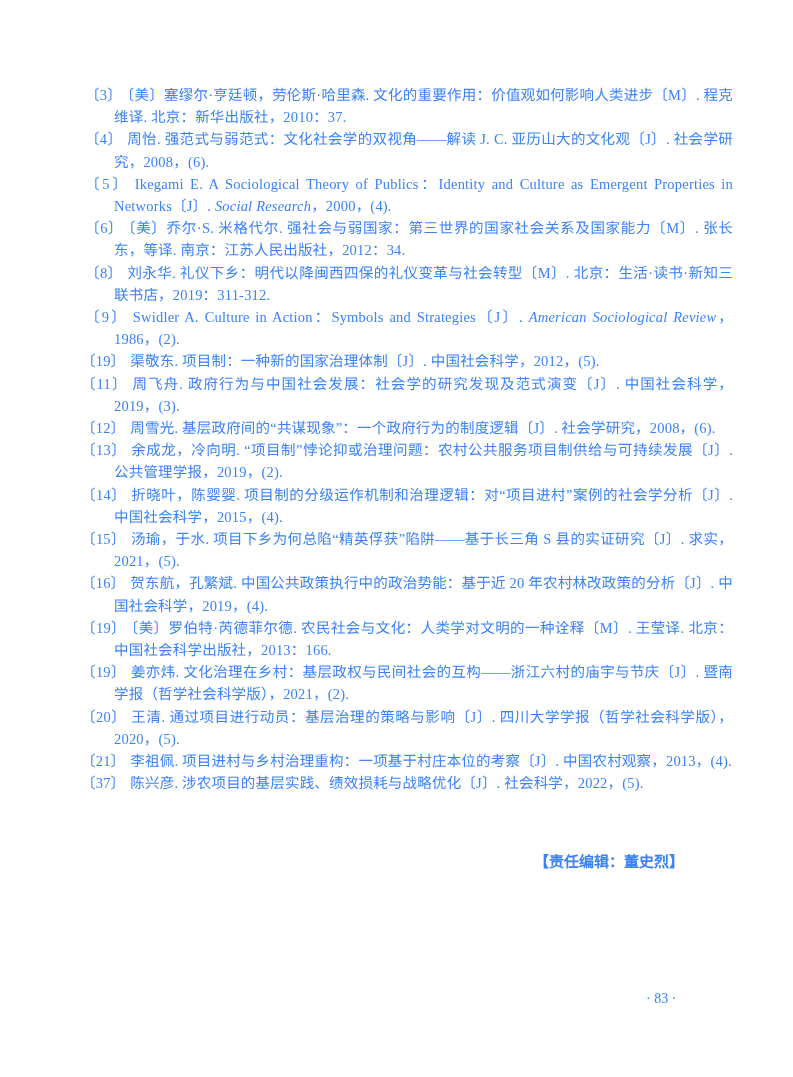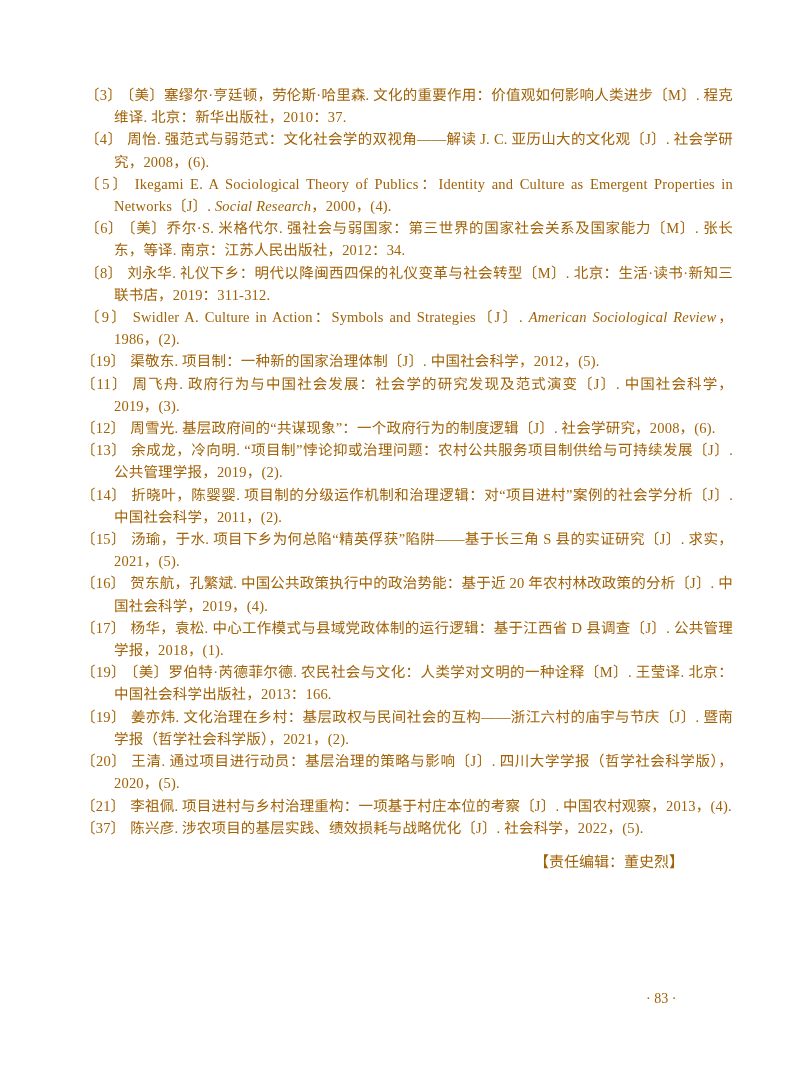--- a/index.html
+++ b/index.html
@@ -7,21 +7,21 @@
     padding: 0;
     background: #ffffff;
   }
   .page {
     position: relative;
     width: 793px;
     height: 1077px;
     background: #ffffff;
     overflow: hidden;
     font-family: "Liberation Serif", "DejaVu Serif", serif;
-    color: #a16207;
+    color: #3b82f6;
   }
   .refs {
     position: absolute;
     left: 85px;
     top: 84px;
     width: 648px;
   }
   p.reference {
     margin: 0;
     font-size: 14.5px;
@@ -39,21 +39,21 @@
     white-space: nowrap;
   }
   .reference i {
   }
   .editor-note {
     position: absolute;
     top: 851px;
     left: 85px;
     width: 599px;
     text-align: right;
-    font-weight: normal;
+    font-weight: bold;
     font-size: 15px;
     line-height: 22px;
   }
   .page-number {
     position: absolute;
     top: 989px;
     left: 646px;
     width: 78px;
     text-align: left;
     font-size: 14px;
@@ -68,24 +68,23 @@
       <p class="reference d1"><span class="ref-label">〔3〕</span><span>〔美〕塞缪尔·亨廷顿，劳伦斯·哈里森. 文化的重要作用：价值观如何影响人类进步〔M〕. 程克维译. 北京：新华出版社，2010：37.</span></p>
       <p class="reference d1"><span class="ref-label">〔4〕</span><span>周怡. 强范式与弱范式：文化社会学的双视角——解读 J. C. 亚历山大的文化观〔J〕. 社会学研究，2008，(6).</span></p>
       <p class="reference d1"><span class="ref-label">〔5〕</span><span>Ikegami E. A Sociological Theory of Publics：Identity and Culture as Emergent Properties in Networks〔J〕. </span><i>Social Research</i><span>，2000，(4).</span></p>
       <p class="reference d1"><span class="ref-label">〔6〕</span><span>〔美〕乔尔·S. 米格代尔. 强社会与弱国家：第三世界的国家社会关系及国家能力〔M〕. 张长东，等译. 南京：江苏人民出版社，2012：34.</span></p>
       <p class="reference d1"><span class="ref-label">〔8〕</span><span>刘永华. 礼仪下乡：明代以降闽西四保的礼仪变革与社会转型〔M〕. 北京：生活·读书·新知三联书店，2019：311-312.</span></p>
       <p class="reference d1"><span class="ref-label">〔9〕</span><span>Swidler A. Culture in Action：Symbols and Strategies〔J〕. </span><i>American Sociological Review</i><span>，1986，(2).</span></p>
       <p class="reference d2"><span class="ref-label">〔19〕</span><span>渠敬东. 项目制：一种新的国家治理体制〔J〕. 中国社会科学，2012，(5).</span></p>
       <p class="reference d2"><span class="ref-label">〔11〕</span><span>周飞舟. 政府行为与中国社会发展：社会学的研究发现及范式演变〔J〕. 中国社会科学，2019，(3).</span></p>
       <p class="reference d2"><span class="ref-label">〔12〕</span><span>周雪光. 基层政府间的“共谋现象”：一个政府行为的制度逻辑〔J〕. 社会学研究，2008，(6).</span></p>
       <p class="reference d2"><span class="ref-label">〔13〕</span><span>余成龙，冷向明. “项目制”悖论抑或治理问题：农村公共服务项目制供给与可持续发展〔J〕. 公共管理学报，2019，(2).</span></p>
-      <p class="reference d2"><span class="ref-label">〔14〕</span><span>折晓叶，陈婴婴. 项目制的分级运作机制和治理逻辑：对“项目进村”案例的社会学分析〔J〕. 中国社会科学，2011，(2).</span></p>
+      <p class="reference d2"><span class="ref-label">〔14〕</span><span>折晓叶，陈婴婴. 项目制的分级运作机制和治理逻辑：对“项目进村”案例的社会学分析〔J〕. 中国社会科学，2015，(4).</span></p>
       <p class="reference d2"><span class="ref-label">〔15〕</span><span>汤瑜，于水. 项目下乡为何总陷“精英俘获”陷阱——基于长三角 S 县的实证研究〔J〕. 求实，2021，(5).</span></p>
       <p class="reference d2"><span class="ref-label">〔16〕</span><span>贺东航，孔繁斌. 中国公共政策执行中的政治势能：基于近 20 年农村林改政策的分析〔J〕. 中国社会科学，2019，(4).</span></p>
-      <p class="reference d2"><span class="ref-label">〔17〕</span><span>杨华，袁松. 中心工作模式与县域党政体制的运行逻辑：基于江西省 D 县调查〔J〕. 公共管理学报，2018，(1).</span></p>
       <p class="reference d2"><span class="ref-label">〔19〕</span><span>〔美〕罗伯特·芮德菲尔德. 农民社会与文化：人类学对文明的一种诠释〔M〕. 王莹译. 北京：中国社会科学出版社，2013：166.</span></p>
       <p class="reference d2"><span class="ref-label">〔19〕</span><span>姜亦炜. 文化治理在乡村：基层政权与民间社会的互构——浙江六村的庙宇与节庆〔J〕. 暨南学报（哲学社会科学版），2021，(2).</span></p>
       <p class="reference d2"><span class="ref-label">〔20〕</span><span>王清. 通过项目进行动员：基层治理的策略与影响〔J〕. 四川大学学报（哲学社会科学版），2020，(5).</span></p>
       <p class="reference d2"><span class="ref-label">〔21〕</span><span>李祖佩. 项目进村与乡村治理重构：一项基于村庄本位的考察〔J〕. 中国农村观察，2013，(4).</span></p>
       <p class="reference d2"><span class="ref-label">〔37〕</span><span>陈兴彦. 涉农项目的基层实践、绩效损耗与战略优化〔J〕. 社会科学，2022，(5).</span></p>
     </div>
   <div class="editor-note">【责任编辑：董史烈】</div>
   <div class="page-number">· 83 ·</div>
 </div>
 

